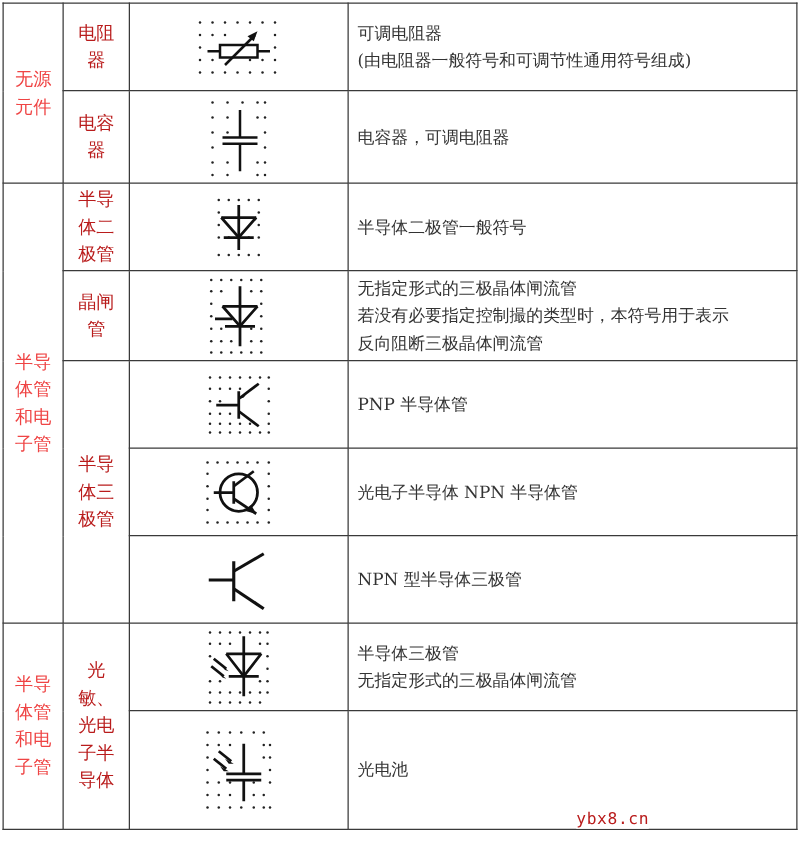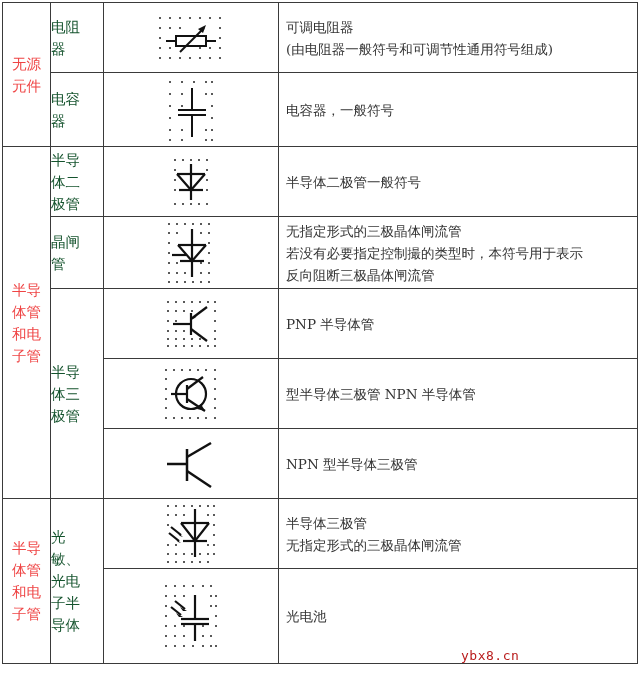--- a/index.html
+++ b/index.html
@@ -2,21 +2,21 @@
 <html><head>
 <meta charset="utf-8">
 <style>
   html, body { margin: 0; padding: 0; background: #ffffff; }
   body { width: 640px; height: 686px; position: relative; overflow: hidden;
          font-family: "DejaVu Serif", "Liberation Serif", serif; color: #333333; }
   table.sym { position: absolute; left: 2px; top: 2px; border-collapse: collapse;
               table-layout: fixed; width: 636px; }
   table.sym td { border: 1.5px solid #3a3a3a; padding: 0; vertical-align: middle; }
   .c1 { width: 47px; text-align: center; font-size: 14.5px; line-height: 22px; color: #ef4444; }
-  .c2 { width: 52px; text-align: left; font-size: 14.5px; line-height: 22px; color: #14532d; }
+  .c2 { width: 52px; text-align: center; font-size: 14.5px; line-height: 22px; color: #b91c1c; }
   .c3 { width: 174px; text-align: center; }
   .c4 { text-align: left; padding-left: 7px !important; font-size: 13.5px; line-height: 22px; color: #333; }
   .lbl { display: inline-block; width: 30px; word-break: break-all; }
   .desc-line { display: block; white-space: nowrap; }
   svg.sym-svg { display: block; margin: 0 auto; }
   .watermark { position: absolute; left: 461px; top: 648px; font-family: "DejaVu Sans Mono", "Liberation Mono", monospace;
                font-size: 13px; color: #b91c1c; letter-spacing: 0.5px; background: #fff; }
 </style>
 </head>
 <body>
@@ -99,21 +99,21 @@
             </g>
         <g stroke="#111" stroke-width="2">
               <line x1="26" y1="10" x2="26" y2="32"></line>
               <line x1="12" y1="32" x2="40" y2="32"></line>
               <line x1="12" y1="37" x2="40" y2="37"></line>
               <line x1="26" y1="37" x2="26" y2="59"></line>
             </g>
       </svg>
     </td>
     <td class="c4">
-          <span class="desc-line">电容器，一般符号</span>
+          <span class="desc-line">电容器，可调电阻器</span>
         </td>
   </tr>
   <tr style="height:70px">
     <td class="c1" rowspan="5"><span class="lbl">半导体管和电子管</span></td>
     <td class="c2"><span class="lbl">半导体二极管</span></td>
     <td class="c3">
       <svg class="sym-svg" width="40" height="52" viewBox="0 0 40 52">
         <g fill="#222">
               <circle cx="4" cy="4" r="1"></circle>
               <circle cx="12" cy="4" r="1"></circle>
@@ -278,21 +278,21 @@
               <circle cx="28" cy="27" r="15"></circle>
               <line x1="8" y1="27" x2="24" y2="27"></line>
               <line x1="24" y1="18" x2="24" y2="36"></line>
               <line x1="24" y1="22" x2="40" y2="10"></line>
               <line x1="24" y1="32" x2="42" y2="44"></line>
             </g>
         <polygon points="42,44 34,42 38,37" fill="#111"></polygon>
       </svg>
     </td>
     <td class="c4">
-          <span class="desc-line">型半导体三极管 NPN 半导体管</span>
+          <span class="desc-line">光电子半导体 NPN 半导体管</span>
         </td>
   </tr>
   <tr style="height:70px">
     <td class="c3">
       <svg class="sym-svg" width="52" height="50" viewBox="0 0 52 50">
         <g stroke="#111" stroke-width="2.5" fill="none">
               <line x1="2" y1="25" x2="22" y2="25"></line>
               <line x1="22" y1="10" x2="22" y2="42"></line>
               <line x1="22" y1="18" x2="46" y2="4"></line>
               <line x1="22" y1="32" x2="46" y2="48"></line>

